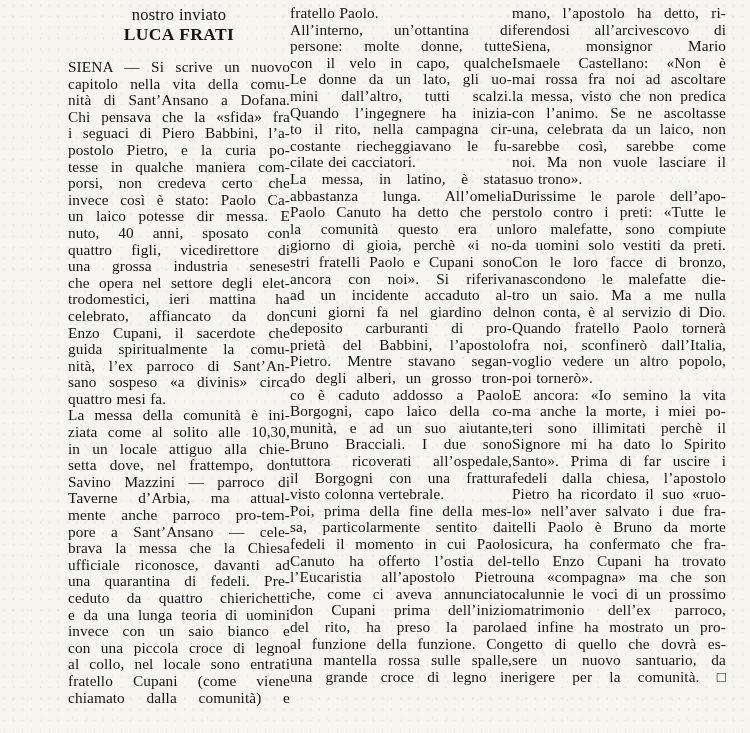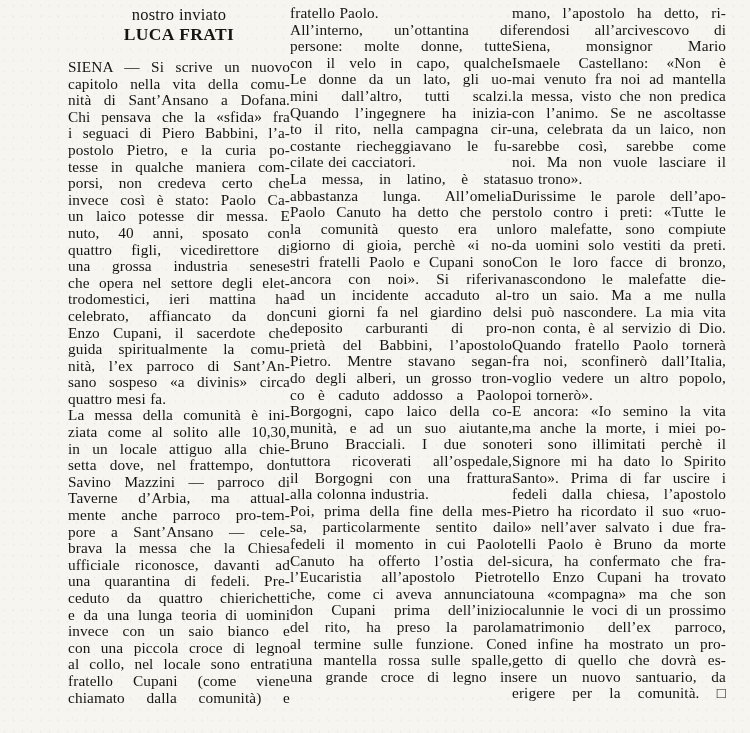--- a/index.html
+++ b/index.html
@@ -147,59 +147,58 @@
         <div class="line">deposito carburanti di pro-</div>
         <div class="line">prietà del Babbini, l’apostolo</div>
         <div class="line">Pietro. Mentre stavano segan-</div>
         <div class="line">do degli alberi, un grosso tron-</div>
         <div class="line">co è caduto addosso a Paolo</div>
         <div class="line">Borgogni, capo laico della co-</div>
         <div class="line">munità, e ad un suo aiutante,</div>
         <div class="line">Bruno Bracciali. I due sono</div>
         <div class="line">tuttora ricoverati all’ospedale,</div>
         <div class="line">il Borgogni con una frattura</div>
-        <div class="line flush">alla colonna industria.</div>
+        <div class="line flush">visto colonna vertebrale.</div>
       </div>
       <div class="block paragraph">
         <div class="line">Poi, prima della fine della mes-</div>
         <div class="line">sa, particolarmente sentito dai</div>
         <div class="line">fedeli il momento in cui Paolo</div>
         <div class="line">Canuto ha offerto l’ostia del-</div>
         <div class="line">l’Eucaristia all’apostolo Pietro</div>
         <div class="line">che, come ci aveva annunciato</div>
         <div class="line">don Cupani prima dell’inizio</div>
         <div class="line">del rito, ha preso la parola</div>
-        <div class="line">al termine sulle funzione. Con</div>
+        <div class="line">al funzione della funzione. Con</div>
         <div class="line">una mantella rossa sulle spalle,</div>
         <div class="line">una grande croce di legno in</div>
       </div>
     </div>
   <div class="col col-3">
       <div class="block paragraph">
         <div class="line">mano, l’apostolo ha detto, ri-</div>
         <div class="line">ferendosi all’arcivescovo di</div>
         <div class="line">Siena, monsignor Mario</div>
         <div class="line">Ismaele Castellano: «Non è</div>
-        <div class="line">mai venuto fra noi ad mantella</div>
+        <div class="line">mai rossa fra noi ad ascoltare</div>
         <div class="line">la messa, visto che non predica</div>
         <div class="line">con l’animo. Se ne ascoltasse</div>
         <div class="line">una, celebrata da un laico, non</div>
         <div class="line">sarebbe così, sarebbe come</div>
         <div class="line">noi. Ma non vuole lasciare il</div>
         <div class="line flush">suo trono».</div>
       </div>
       <div class="block paragraph">
         <div class="line">Durissime le parole dell’apo-</div>
         <div class="line">stolo contro i preti: «Tutte le</div>
         <div class="line">loro malefatte, sono compiute</div>
         <div class="line">da uomini solo vestiti da preti.</div>
         <div class="line">Con le loro facce di bronzo,</div>
         <div class="line">nascondono le malefatte die-</div>
         <div class="line">tro un saio. Ma a me nulla</div>
-        <div class="line">si può nascondere. La mia vita</div>
         <div class="line">non conta, è al servizio di Dio.</div>
         <div class="line">Quando fratello Paolo tornerà</div>
         <div class="line">fra noi, sconfinerò dall’Italia,</div>
         <div class="line">voglio vedere un altro popolo,</div>
         <div class="line flush">poi tornerò».</div>
       </div>
       <div class="block paragraph">
         <div class="line">E ancora: «Io semino la vita</div>
         <div class="line">ma anche la morte, i miei po-</div>
         <div class="line">teri sono illimitati perchè il</div>

